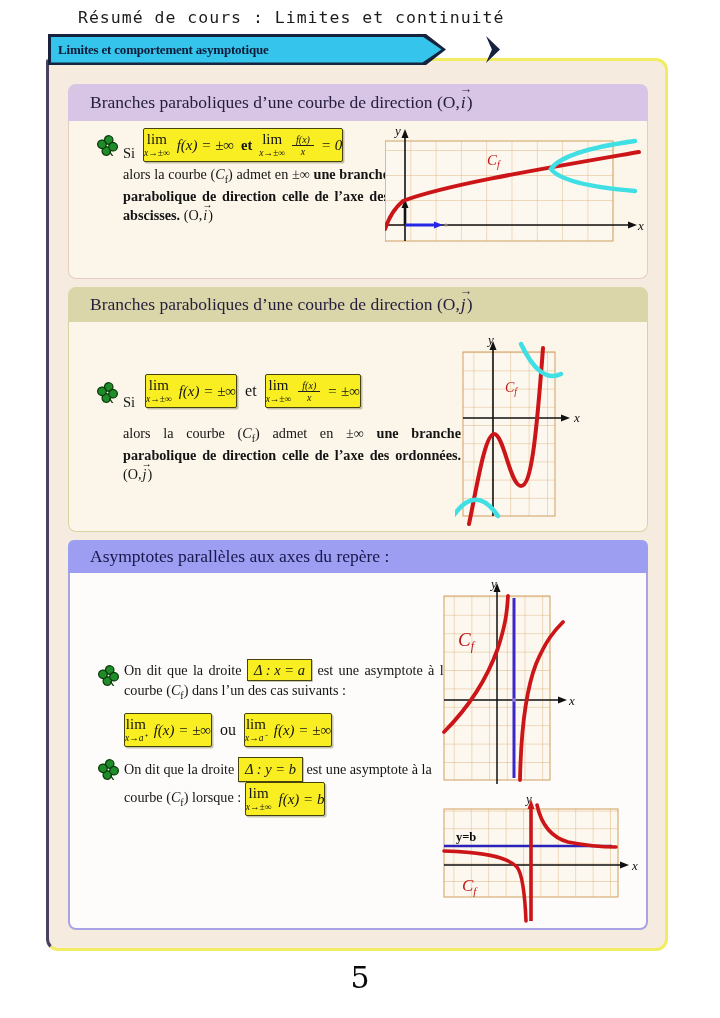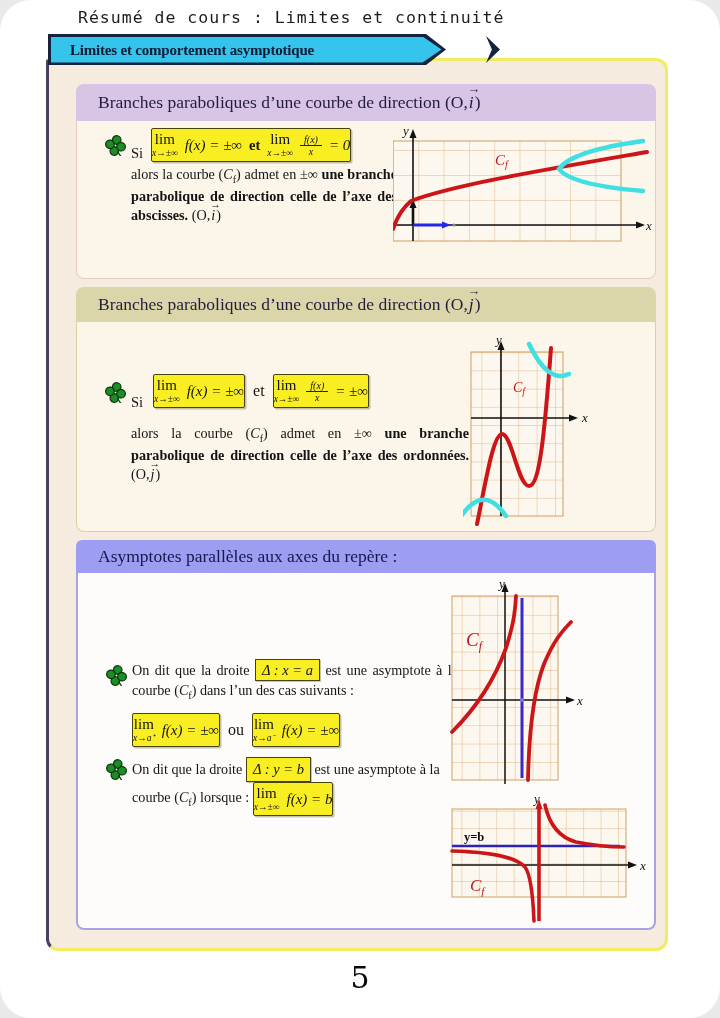--- a/index.html
+++ b/index.html
@@ -1,34 +1,34 @@
 <!DOCTYPE html>
 <html><head>
 <meta charset="utf-8">
 <style>
   html,body{margin:0;padding:0;background:#e9e9e9;}
   .page{position:relative;width:720px;height:1018px;background:#ffffff;overflow:hidden;
-        font-family:"Liberation Serif",serif;color:#141414;border-radius:31px;}
+        font-family:"Liberation Serif",serif;color:#141414;}
   .doc-title{position:absolute;left:78px;top:8px;font-family:"DejaVu Sans Mono",monospace;
              font-size:16.5px;letter-spacing:1px;color:#1c1c1c;white-space:nowrap;}
   
   .frame{position:absolute;left:46px;top:58px;width:616px;height:887px;background:#f5ecdf;
          border:3px solid #f2ec62;border-left:3px solid #4a4160;border-radius:4px 12px 12px 12px;}
   
   .banner{position:absolute;left:48px;top:34px;width:400px;height:31px;z-index:6;}
   .banner .bo{position:absolute;inset:0;background:#15233f;
       clip-path:polygon(0 0,378px 0,398px 50%,378px 100%,0 100%);}
   .banner .bi{position:absolute;left:2.5px;top:2.5px;right:2.5px;bottom:2.5px;background:#35c4ec;
       clip-path:polygon(0 0,372px 0,391px 50%,372px 100%,0 100%);}
-  .banner .bt{position:absolute;left:22px;top:50%;transform:translateY(-50%);
-      font-weight:700;font-size:15px;color:#0c1a36;white-space:nowrap;letter-spacing:-0.2px;}
+  .banner .bt{position:absolute;left:10px;top:50%;transform:translateY(-50%);
+      font-weight:700;font-size:13px;color:#0c1a36;white-space:nowrap;letter-spacing:-0.2px;}
   .banner .tail{position:absolute;left:438px;top:2px;width:14px;height:27px;background:#15233f;
       clip-path:polygon(0 0,100% 50%,0 100%,42% 50%);}
   
-  .sec{position:absolute;left:76px;width:580px;z-index:3;}
+  .sec{position:absolute;left:68px;width:580px;z-index:3;}
   .sec-header{display:flex;align-items:center;padding-left:22px;font-size:17.5px;color:#231d3e;
       border-radius:8px 8px 0 0;}
   .sec-body{position:relative;background:#fbf5ea;border:1px solid #e0d2b6;border-top:none;
       border-radius:0 0 8px 8px;}
   .sec1{top:84px;} .sec1 .sec-header{height:37px;background:#d8c4e4;}
   .sec1 .sec-body{height:157px;border-color:#e6cdc4;}
   .sec2{top:287px;} .sec2 .sec-header{height:35px;background:#dad6a9;}
   .sec2 .sec-body{height:209px;border-color:#d9d3a2;}
   .sec3{top:540px;} .sec3 .sec-header{height:33px;background:#9d9df2;color:#17174c;border-radius:6px 6px 0 0;text-align:right;}
   .sec3 .sec-body{height:355px;background:#fdfcfa;border:2px solid #a9a3e5;border-top:none;}

